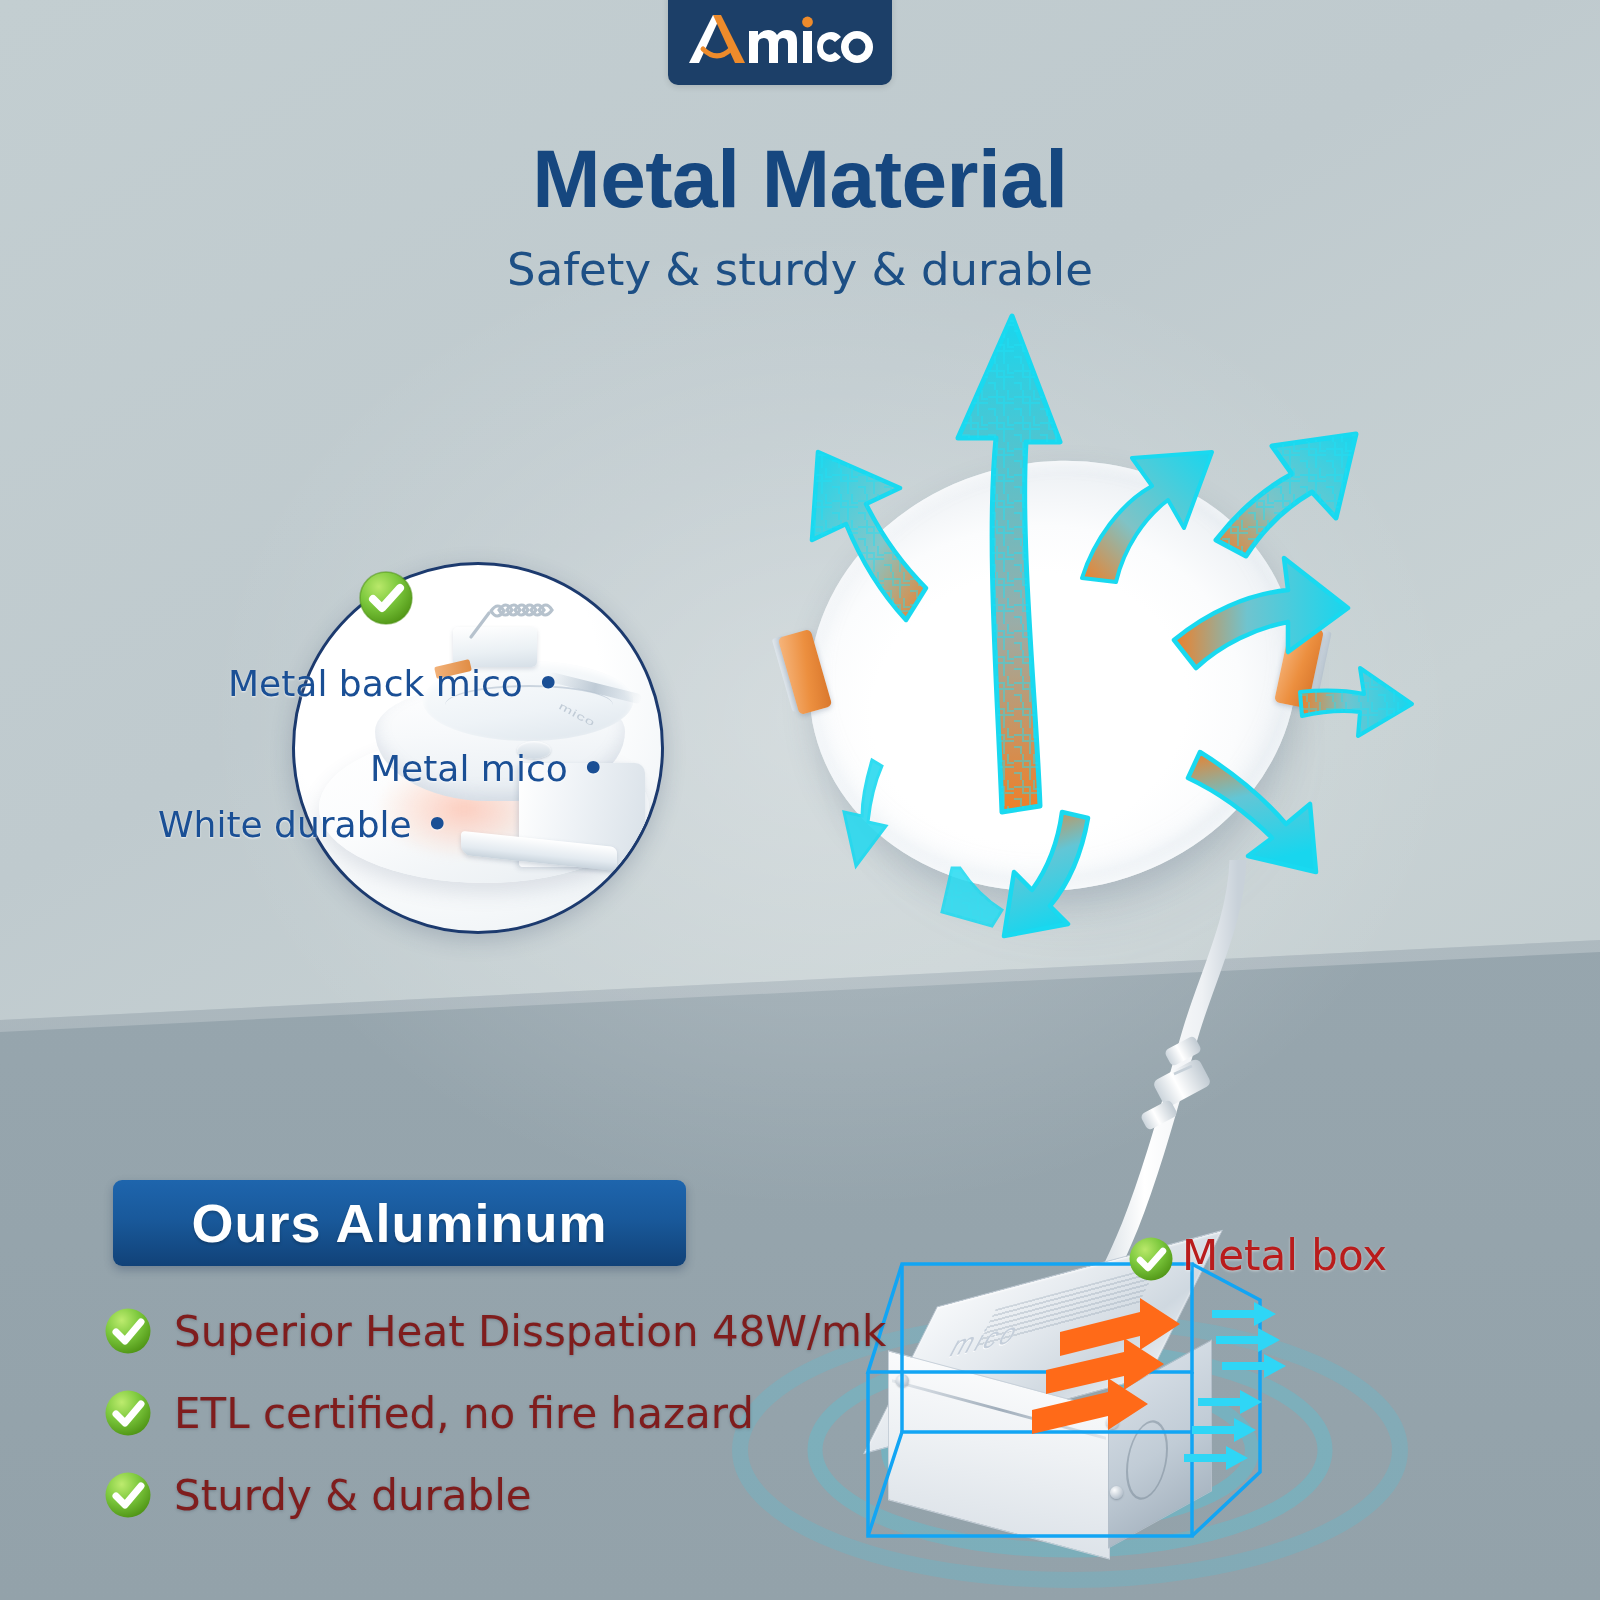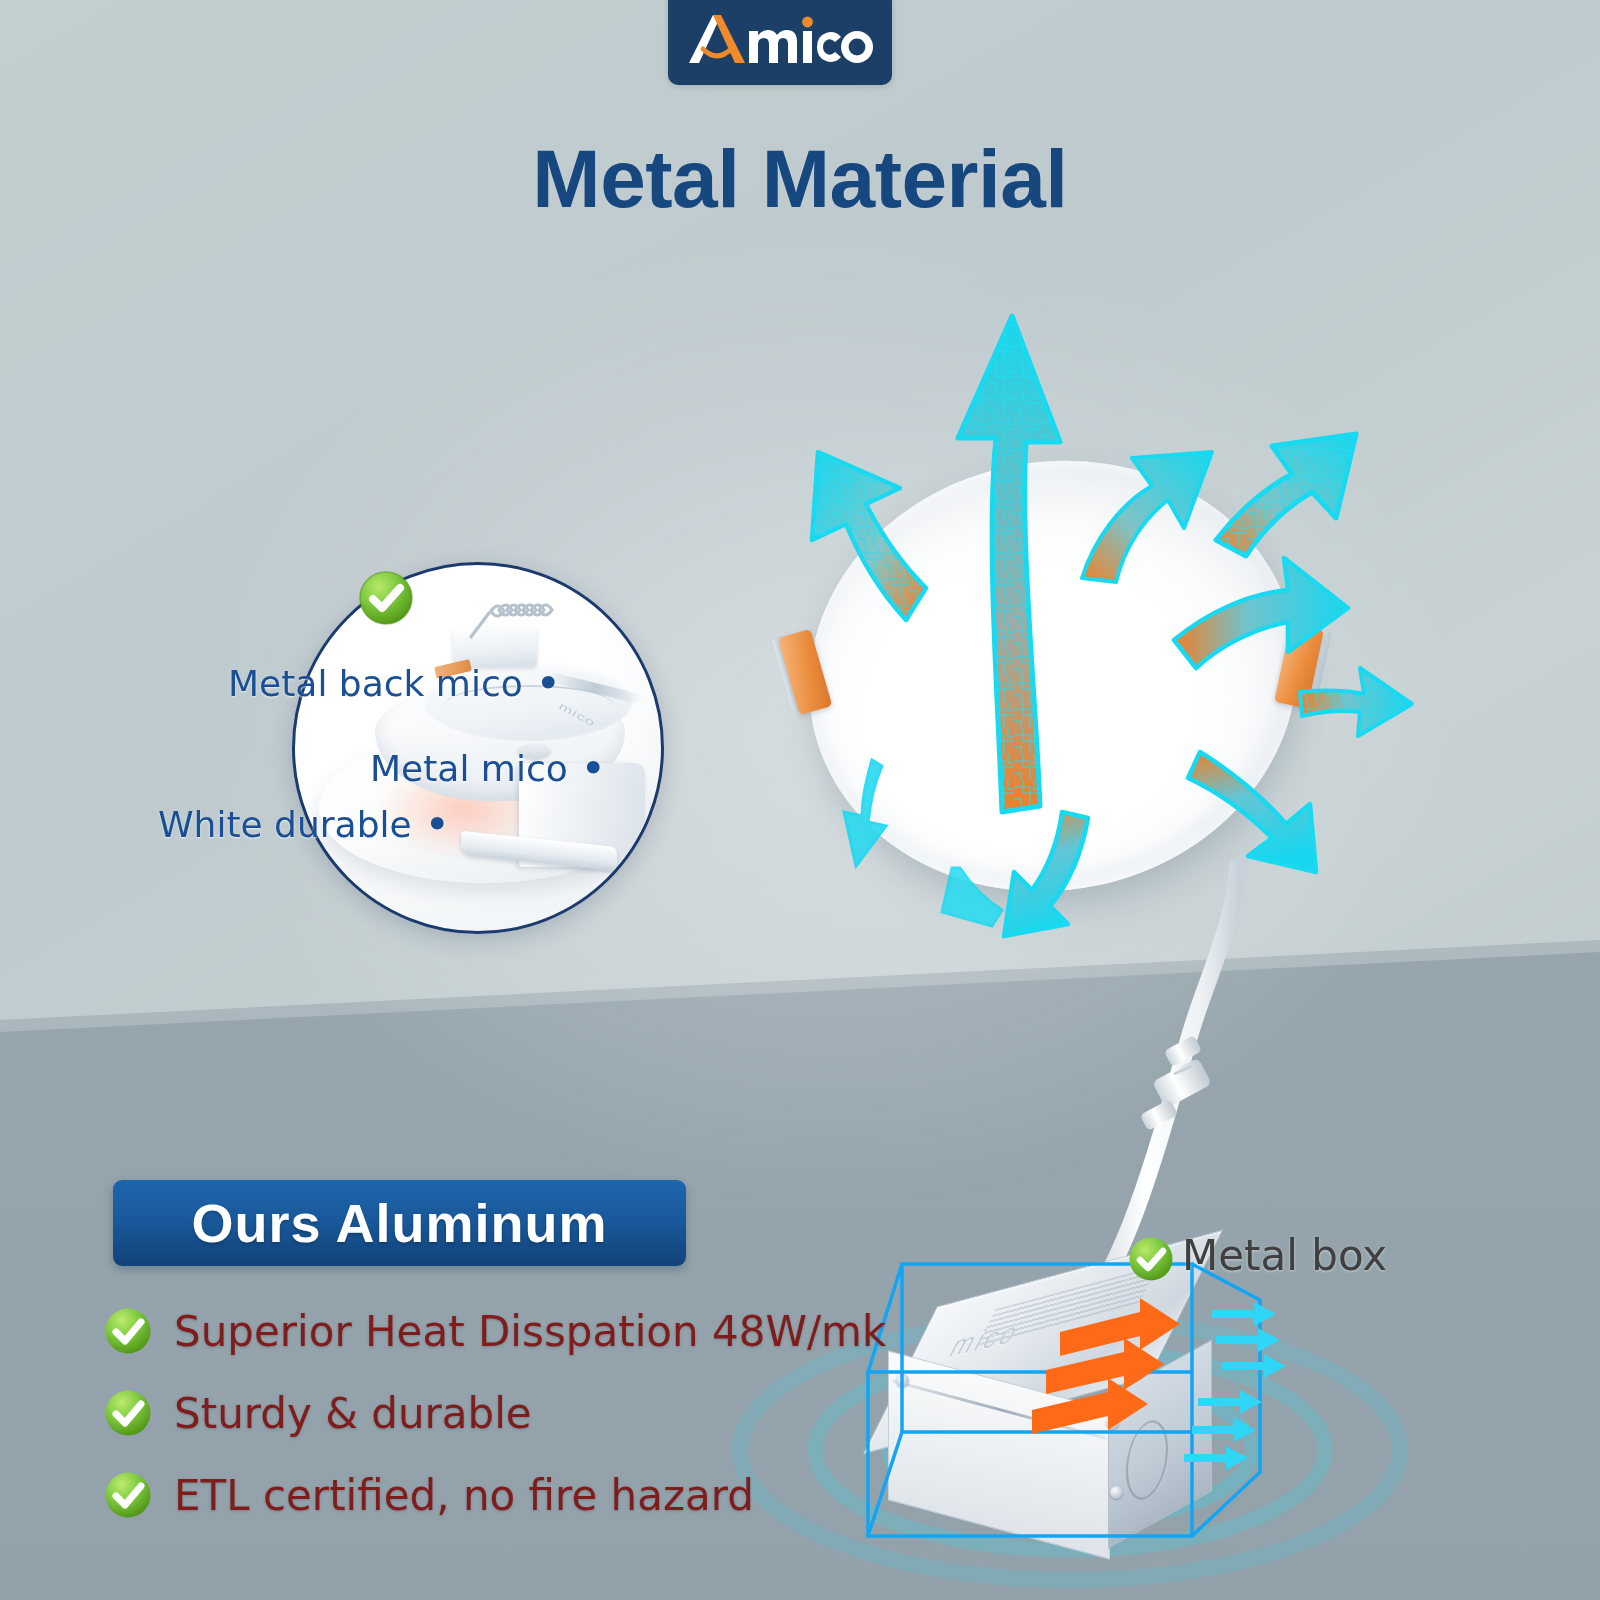--- a/index.html
+++ b/index.html
@@ -267,21 +267,21 @@
   .jb-knockout {
     position:absolute; left:286px; top:182px; width:42px; height:76px;
     border-radius:50%;
     border:2px solid rgba(120,135,150,.5);
     transform: skewY(-29deg);
   }
 
   .jb-check { position:absolute; left:1128px; top:1236px; width:46px; height:46px; z-index:9; }
   .jb-text {
     position:absolute; left:1182px; top:1231px;
-    font-size:42px; color:#404040;
+    font-size:42px; color:#b91c1c;
     font-family:"DejaVu Sans", sans-serif;
     z-index:9;
     text-shadow:0 1px 3px rgba(255,255,255,.45);
   }
 
   
   .ours-badge {
     position:absolute; left:113px; top:1180px;
     width:573px; height:86px;
     border-radius:9px;
@@ -330,20 +330,21 @@
 
         <path d="M154 26 Q148 19 139 22 Q130 25 130 36 Q130 47 139 50 Q148 53 154 46 L148 41 Q144 45 140 43 Q136 41 136 36 Q136 31 140 29 Q144 27 148 31 Z" fill="#ffffff"></path>
 
         <circle cx="170" cy="36" r="16" fill="#ffffff"></circle>
         <circle cx="170" cy="36" r="8.4" fill="#1c3f68"></circle>
       </svg>
     </div>
   </div>
 
   <div class="title">Metal Material</div>
+  <div class="subtitle">Safety &amp; sturdy &amp; durable</div>
 
   <div class="magnifier">
     <div class="mag-clip">
       <div class="cut-disc"></div>
       <div class="cut-glow"></div>
       <div class="cut-body"></div>
       <div class="cut-top"></div>
       <div class="cut-ringline"></div>
       <div class="cut-slot"></div>
       <div class="cut-screw"></div>
@@ -582,42 +583,42 @@
         </defs>
         <circle cx="24" cy="24" r="22.5" fill="url(#fchk1)"></circle>
         <path d="M12 25 L21 34 L37 15" stroke="#ffffff" stroke-width="7" fill="none" stroke-linecap="round" stroke-linejoin="round"></path>
       </svg>
       <div class="feature-text">Superior Heat Disspation 48W/mk</div>
     </div>
 
     <div class="feature-row">
       <svg class="feature-check" viewBox="0 0 48 48">
         <defs>
+          <radialGradient id="fchk3" cx="36%" cy="26%" r="80%">
+            <stop offset="0%" stop-color="#bdeb6e"></stop>
+            <stop offset="48%" stop-color="#7dc93e"></stop>
+            <stop offset="100%" stop-color="#4c9113"></stop>
+          </radialGradient>
+        </defs>
+        <circle cx="24" cy="24" r="22.5" fill="url(#fchk3)"></circle>
+        <path d="M12 25 L21 34 L37 15" stroke="#ffffff" stroke-width="7" fill="none" stroke-linecap="round" stroke-linejoin="round"></path>
+      </svg>
+      <div class="feature-text">ETL certified, no fire hazard</div>
+    </div>
+
+    <div class="feature-row">
+      <svg class="feature-check" viewBox="0 0 48 48">
+        <defs>
           <radialGradient id="fchk2" cx="36%" cy="26%" r="80%">
             <stop offset="0%" stop-color="#bdeb6e"></stop>
             <stop offset="48%" stop-color="#7dc93e"></stop>
             <stop offset="100%" stop-color="#4c9113"></stop>
           </radialGradient>
         </defs>
         <circle cx="24" cy="24" r="22.5" fill="url(#fchk2)"></circle>
         <path d="M12 25 L21 34 L37 15" stroke="#ffffff" stroke-width="7" fill="none" stroke-linecap="round" stroke-linejoin="round"></path>
       </svg>
       <div class="feature-text">Sturdy &amp; durable</div>
     </div>
 
-    <div class="feature-row">
-      <svg class="feature-check" viewBox="0 0 48 48">
-        <defs>
-          <radialGradient id="fchk3" cx="36%" cy="26%" r="80%">
-            <stop offset="0%" stop-color="#bdeb6e"></stop>
-            <stop offset="48%" stop-color="#7dc93e"></stop>
-            <stop offset="100%" stop-color="#4c9113"></stop>
-          </radialGradient>
-        </defs>
-        <circle cx="24" cy="24" r="22.5" fill="url(#fchk3)"></circle>
-        <path d="M12 25 L21 34 L37 15" stroke="#ffffff" stroke-width="7" fill="none" stroke-linecap="round" stroke-linejoin="round"></path>
-      </svg>
-      <div class="feature-text">ETL certified, no fire hazard</div>
-    </div>
-
   </div>
 
 </div>
 
 </body></html>

